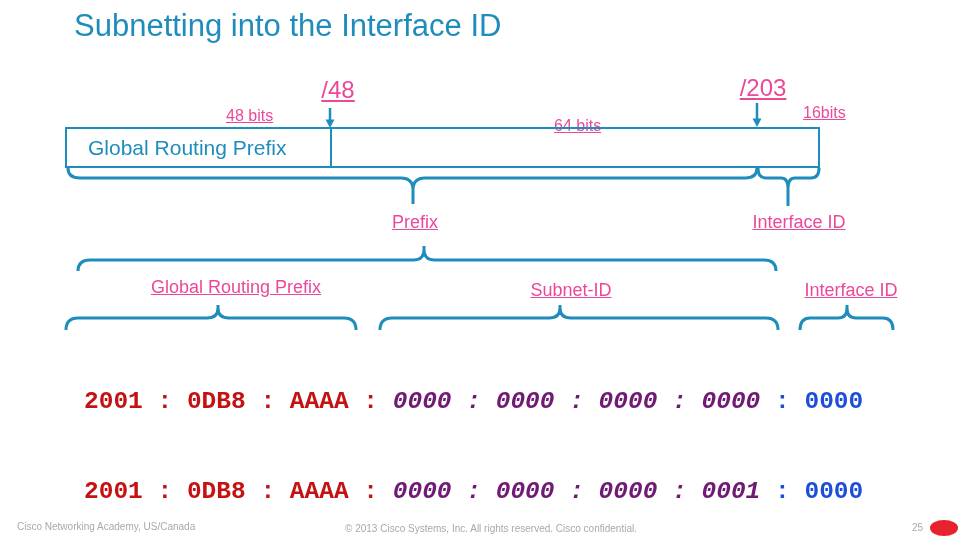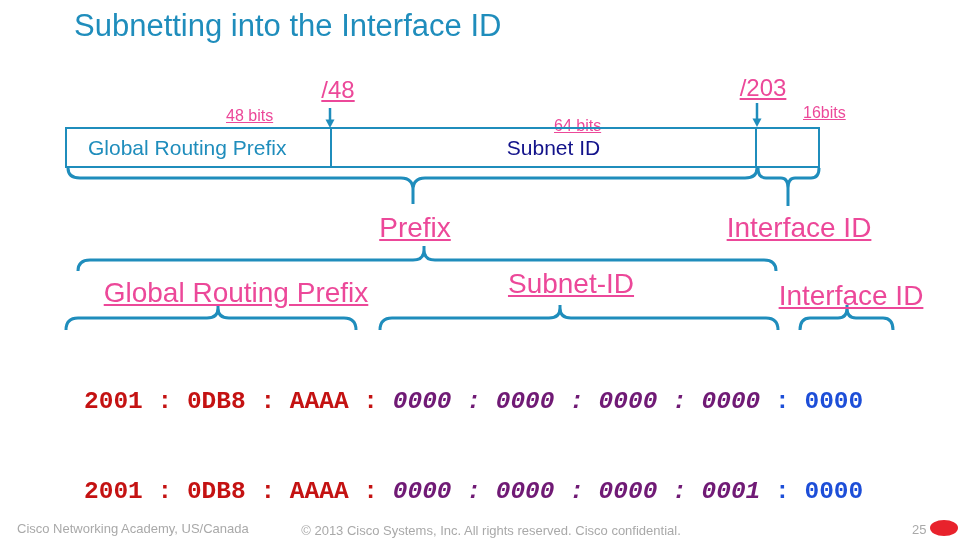--- a/index.html
+++ b/index.html
@@ -3,37 +3,37 @@
 <meta charset="utf-8">
 <style>
   html,body{margin:0;padding:0;background:#fff;}
   .slide{position:relative;width:960px;height:540px;background:#ffffff;overflow:hidden;
          font-family:"Liberation Sans",sans-serif;}
   .title{position:absolute;left:74px;top:8px;margin:0;font-size:31px;font-weight:400;
          color:#1F8DBC;white-space:nowrap;letter-spacing:0px;}
   .lbl{position:absolute;color:#ec4899;white-space:nowrap;text-decoration:underline;}
   .t24{font-size:24px;}
   .t16{font-size:16px;margin-left:41px;}
-  .t22{font-size:28px;}
+  .t22{font-size:18px;}
   .center-x{transform:translateX(-50%);}
   .overlay{position:absolute;left:0;top:0;pointer-events:none;}
   .addrbox{position:absolute;left:65px;top:127px;width:755px;height:41px;
            border:2px solid #1F8DBC;display:flex;box-sizing:border-box;}
   .cell{display:flex;align-items:center;box-sizing:border-box;height:100%;}
   .c1{width:265px;border-right:2px solid #1F8DBC;padding-left:21px;
       font-size:21px;color:#1F8DBC;}
   .c2{flex:1;border-right:2px solid #1F8DBC;justify-content:center;padding-left:20px;
       font-size:21px;color:#12128A;}
   .c3{width:61px;}
   .mono{position:absolute;left:84px;top:327px;font-family:"Liberation Mono",monospace;
         font-size:24.5px;font-weight:bold;line-height:30px;white-space:pre;}
   .mono .red{color:#C41212;}
   .mono .blue{color:#701a75;font-style:italic;}
   .mono .blk{color:#1d4ed8;}
-  .foot{position:absolute;color:#A9A9A9;font-size:13px;white-space:nowrap;}
+  .foot{position:absolute;color:#A9A9A9;font-size:10px;white-space:nowrap;}
   .footdot{position:absolute;left:930px;top:520px;width:28px;height:16px;
            background:#E8222C;border-radius:50%;}
 </style>
 </head>
 <body>
 
 <div class="slide">
 
   <h1 class="title">Subnetting into the Interface ID</h1>
 
@@ -59,30 +59,27 @@
       <path d="M66 330 Q66 318 78 318 L207 318 Q218 318 218 308 L218 305 M356 330 Q356 318 344 318 L229 318 Q218 318 218 308"></path>
       <path d="M380 330 Q380 318 392 318 L549 318 Q560 318 560 308 L560 305 M778 330 Q778 318 766 318 L571 318 Q560 318 560 308"></path>
       <path d="M800 330 Q800 318 810 318 L838 318 Q847 318 847 308 L847 305 M893 330 Q893 318 883 318 L856 318 Q847 318 847 308"></path>
     </g>
   </svg>
 
   <div class="addrbox">
     <div class="cell c1">
       <span>Global Routing Prefix</span>
     </div>
-    <div class="cell c2">
-      <span>Subnet ID</span>
-    </div>
     <div class="cell c3"></div>
   </div>
 
   <div class="lbl t22 center-x" style="left:415px;top:212px">Prefix</div>
   <div class="lbl t22 center-x" style="left:799px;top:212px">Interface ID</div>
   <div class="lbl t22 center-x" style="left:236px;top:277px">Global Routing Prefix</div>
-  <div class="lbl t22 center-x" style="left:571px;top:268px">Subnet-ID</div>
+  <div class="lbl t22 center-x" style="left:571px;top:280px">Subnet-ID</div>
   <div class="lbl t22 center-x" style="left:851px;top:280px">Interface ID</div>
 
   <div class="mono">
     <div><span class="red">2001 : 0DB8 : AAAA : </span><span class="blue">0000 : 0000 : 0000 : 0000</span><span class="blk"> : 0000</span></div>
     <div><span class="red">2001 : 0DB8 : AAAA : </span><span class="blue">0000 : 0000 : 0000 : 0001</span><span class="blk"> : 0000</span></div>
     
     
     
     
   </div>

